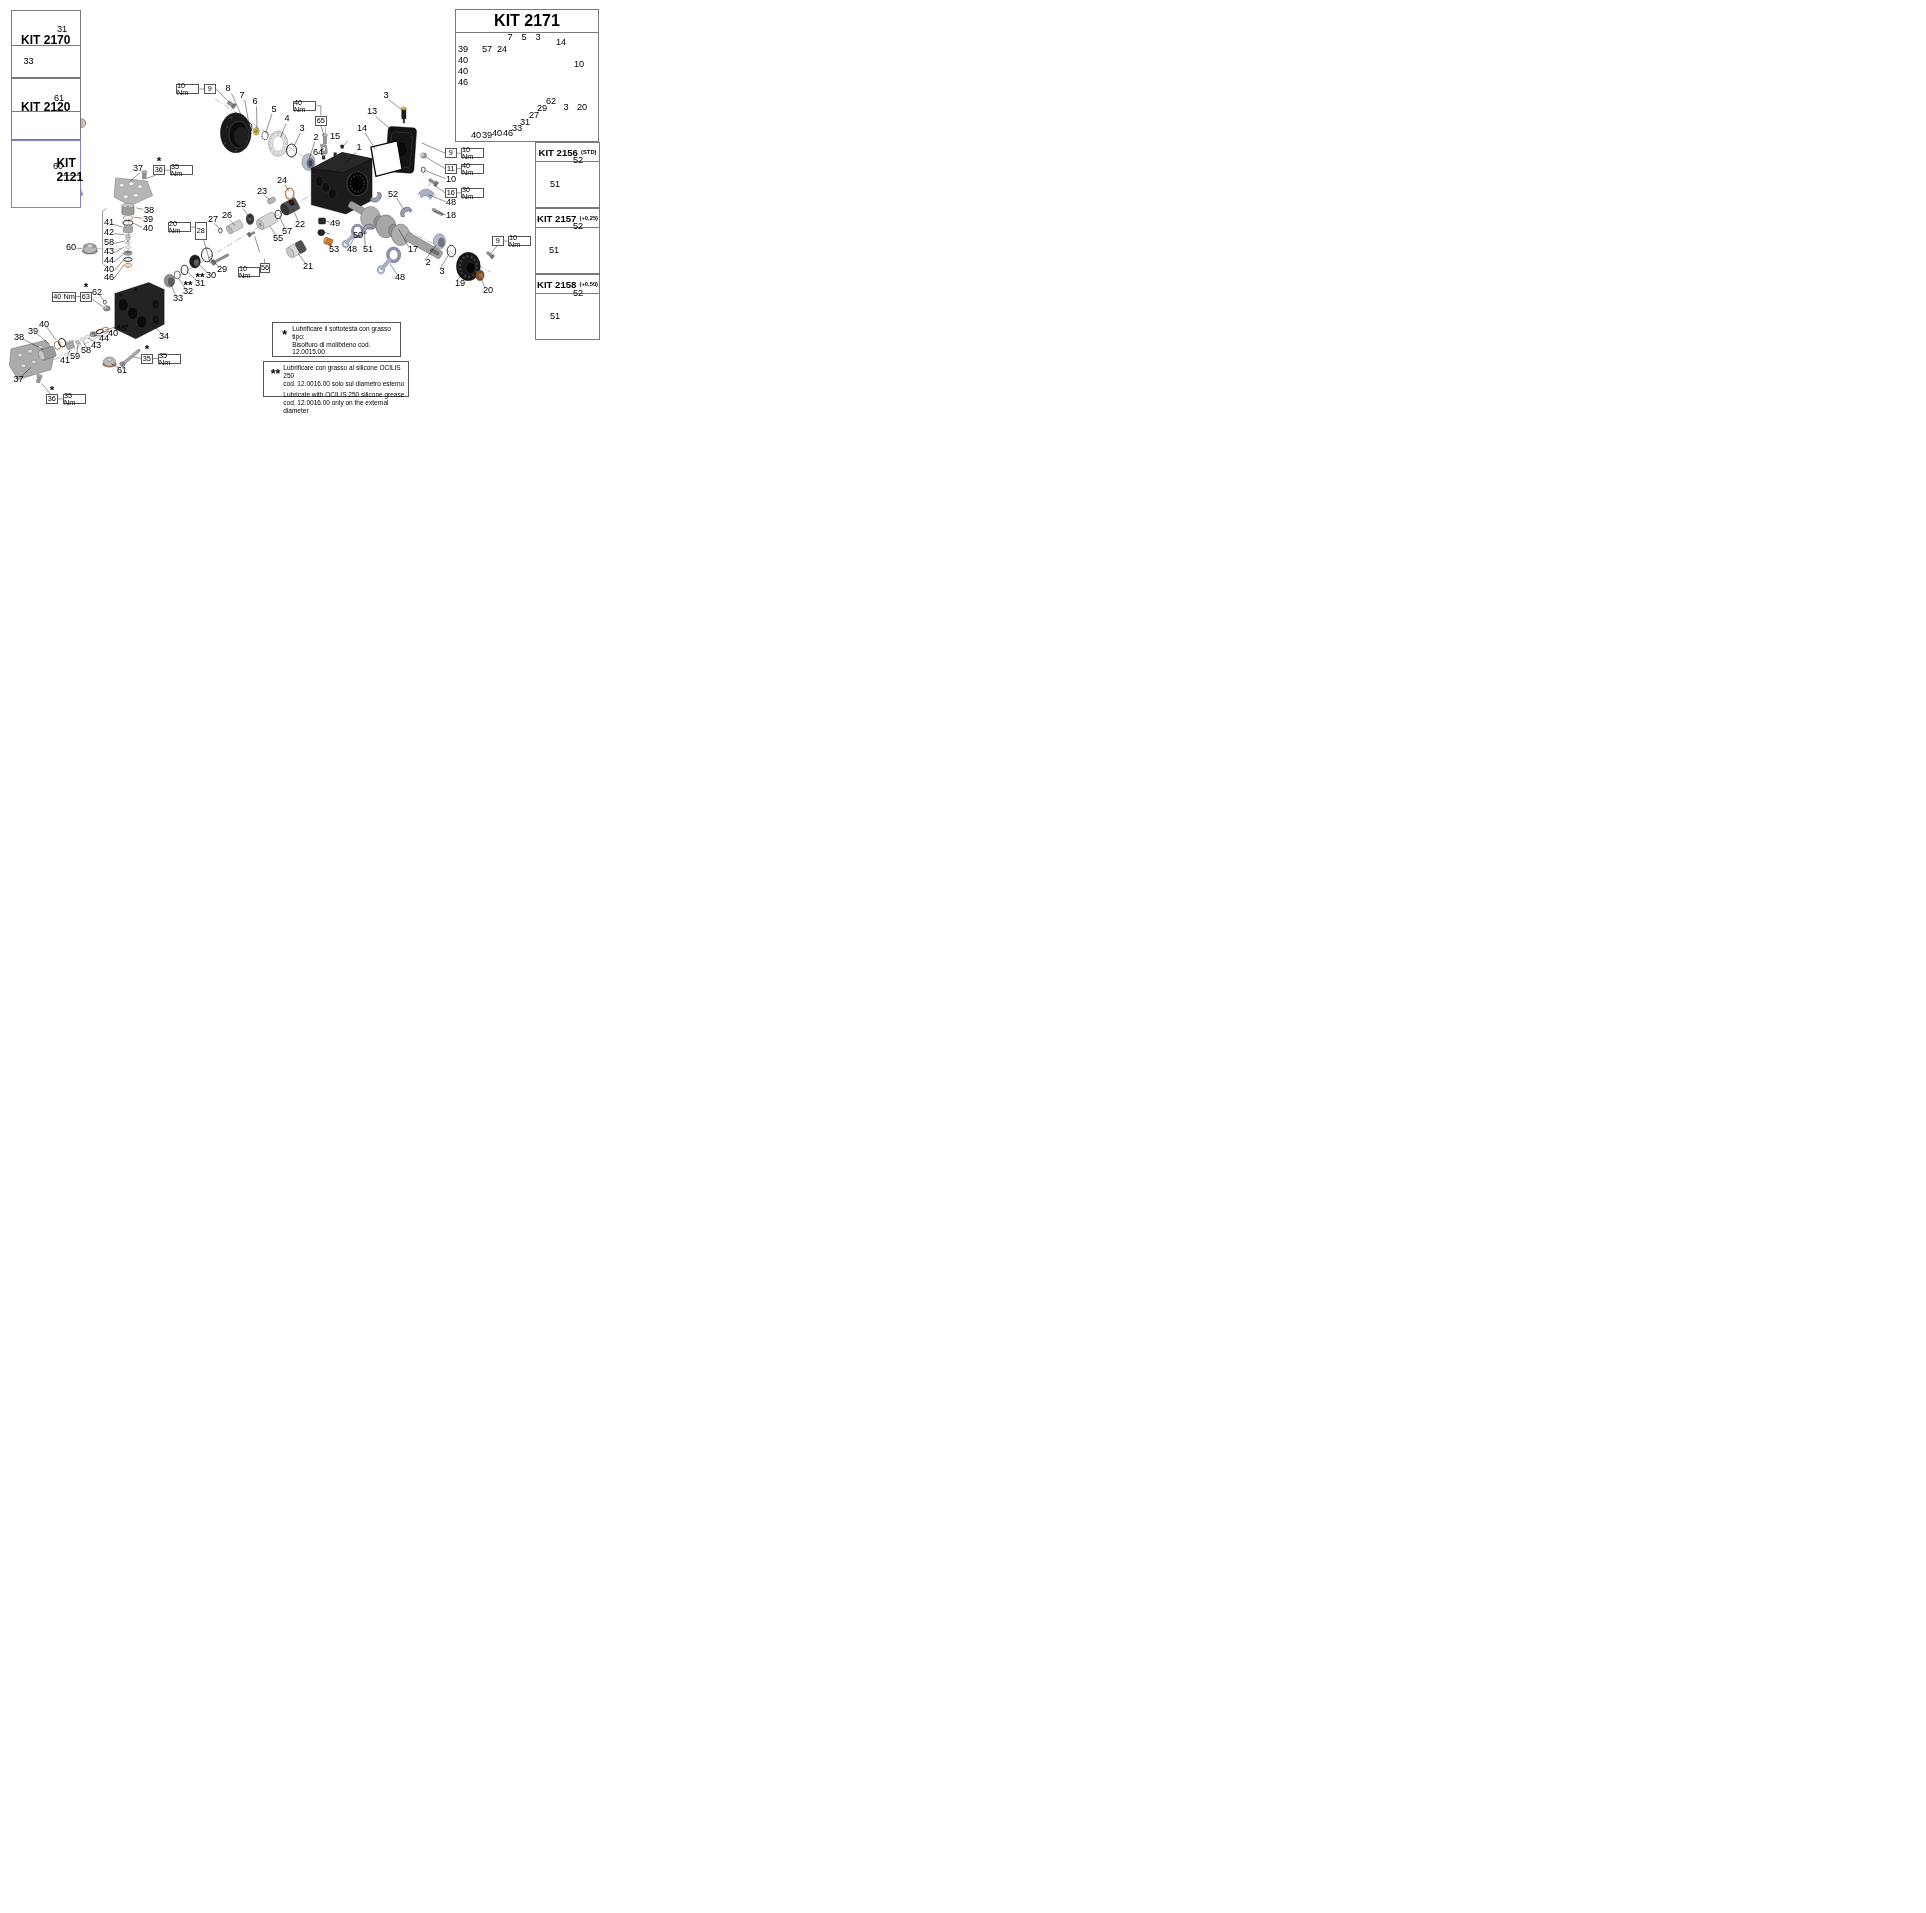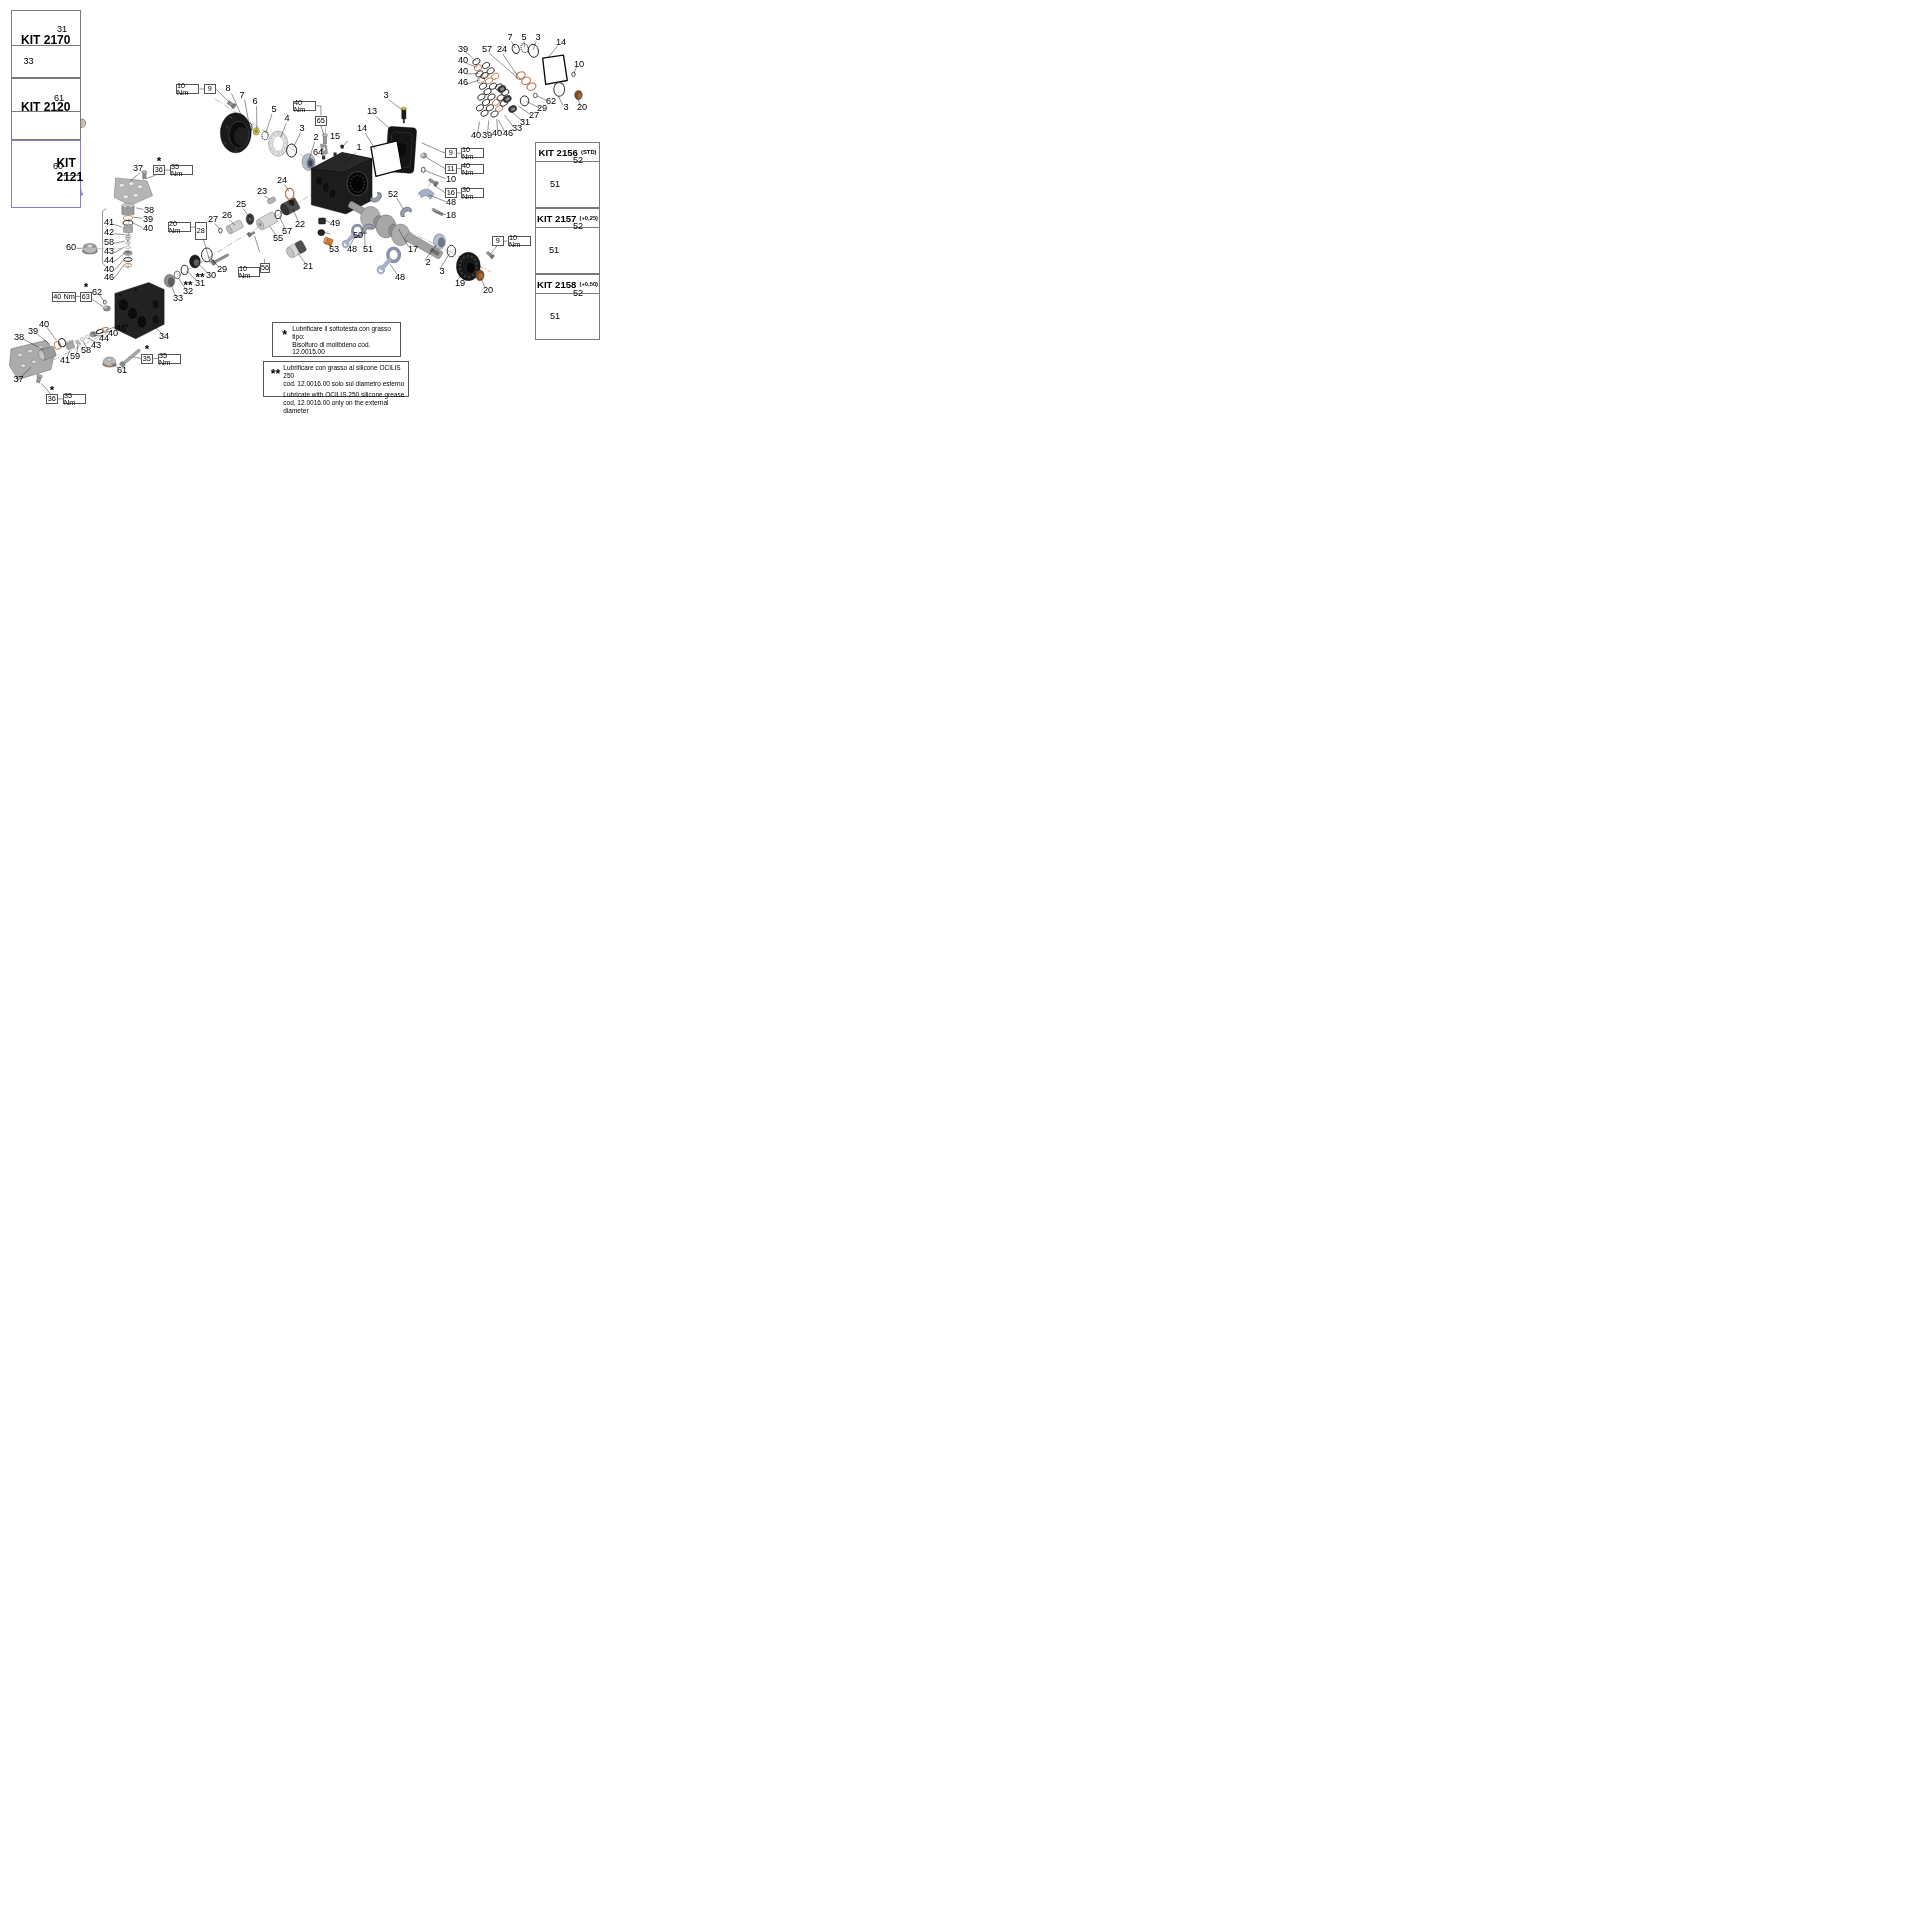--- a/index.html
+++ b/index.html
@@ -625,20 +625,23 @@
   </svg>
 
   <div class="kit" id="kit2170" style="left:10.8px;top:10px;width:70px;height:68px;">
     <div class="kt">KIT 2170</div>
   </div>
   <div class="kit" id="kit2120" style="left:10.8px;top:78px;width:70px;height:62px;">
     <div class="kt">KIT 2120</div>
   </div>
   <div class="kit" id="kit2121" style="left:10.8px;top:140px;width:70px;height:68px;">
     <div class="kt">KIT 2121</div>
+  </div>
+  <div class="kit" id="kit2171" style="left:455px;top:8.5px;width:144px;height:133px;">
+    <div class="kt">KIT 2171</div>
   </div>
   <div class="kit" id="kit2156" style="left:535px;top:142px;width:65px;height:66px;">
     <div class="kt">
         <span>KIT 2156</span>
       <span class="suffix">(STD)</span>
       </div>
   </div>
   <div class="kit" id="kit2157" style="left:535px;top:208px;width:65px;height:66px;">
     <div class="kt">
         <span>KIT 2157</span>

